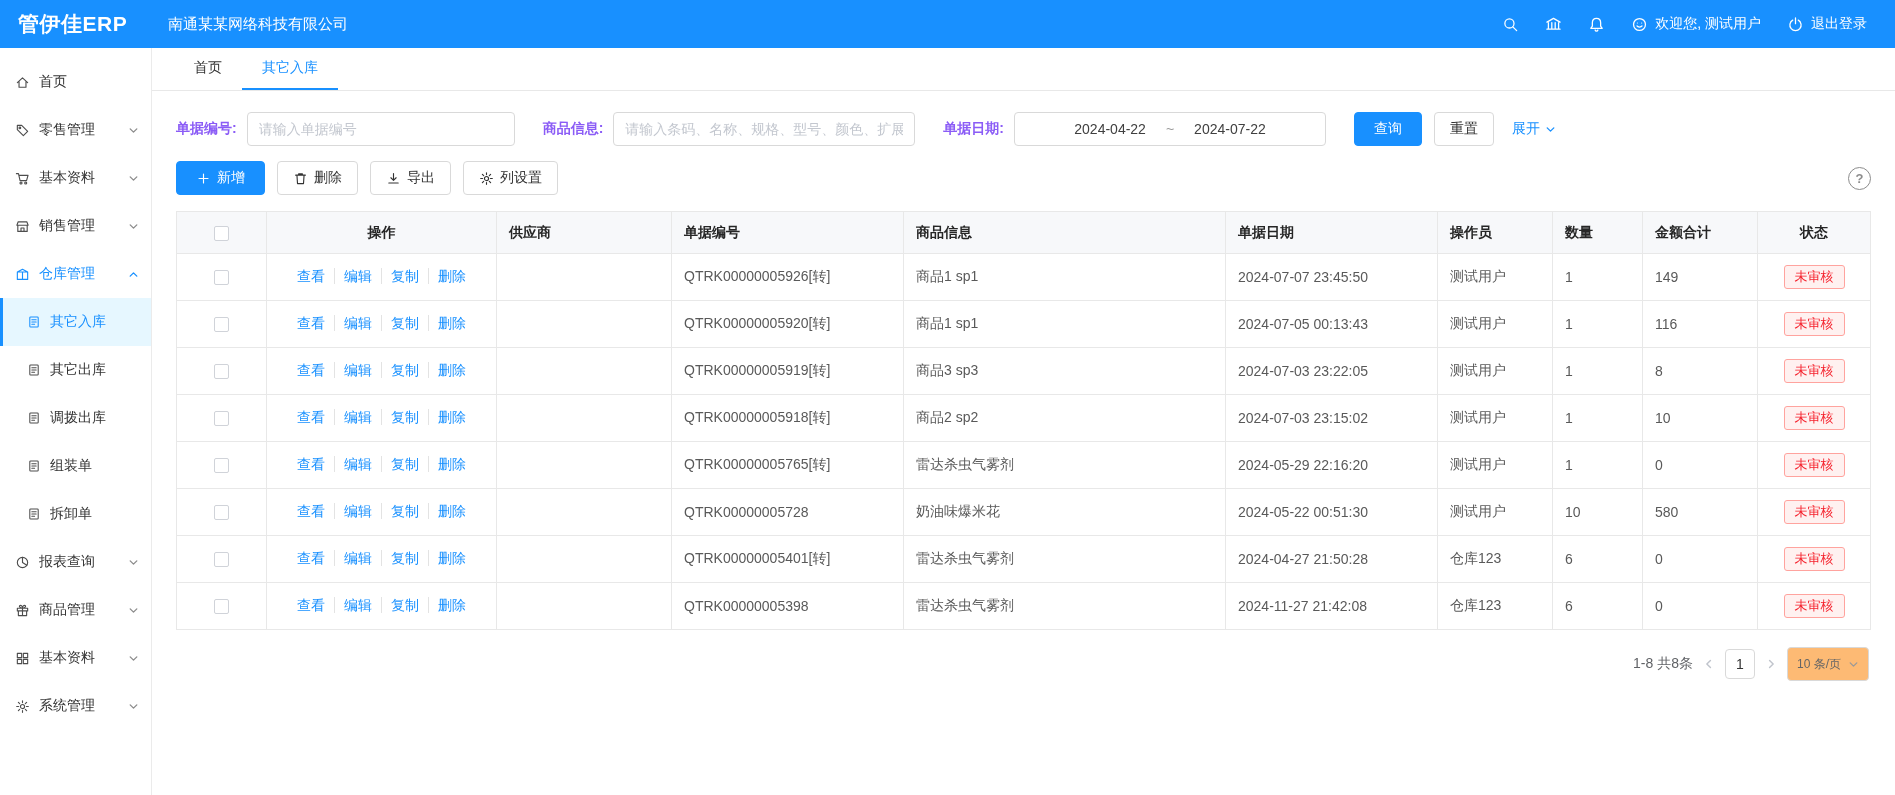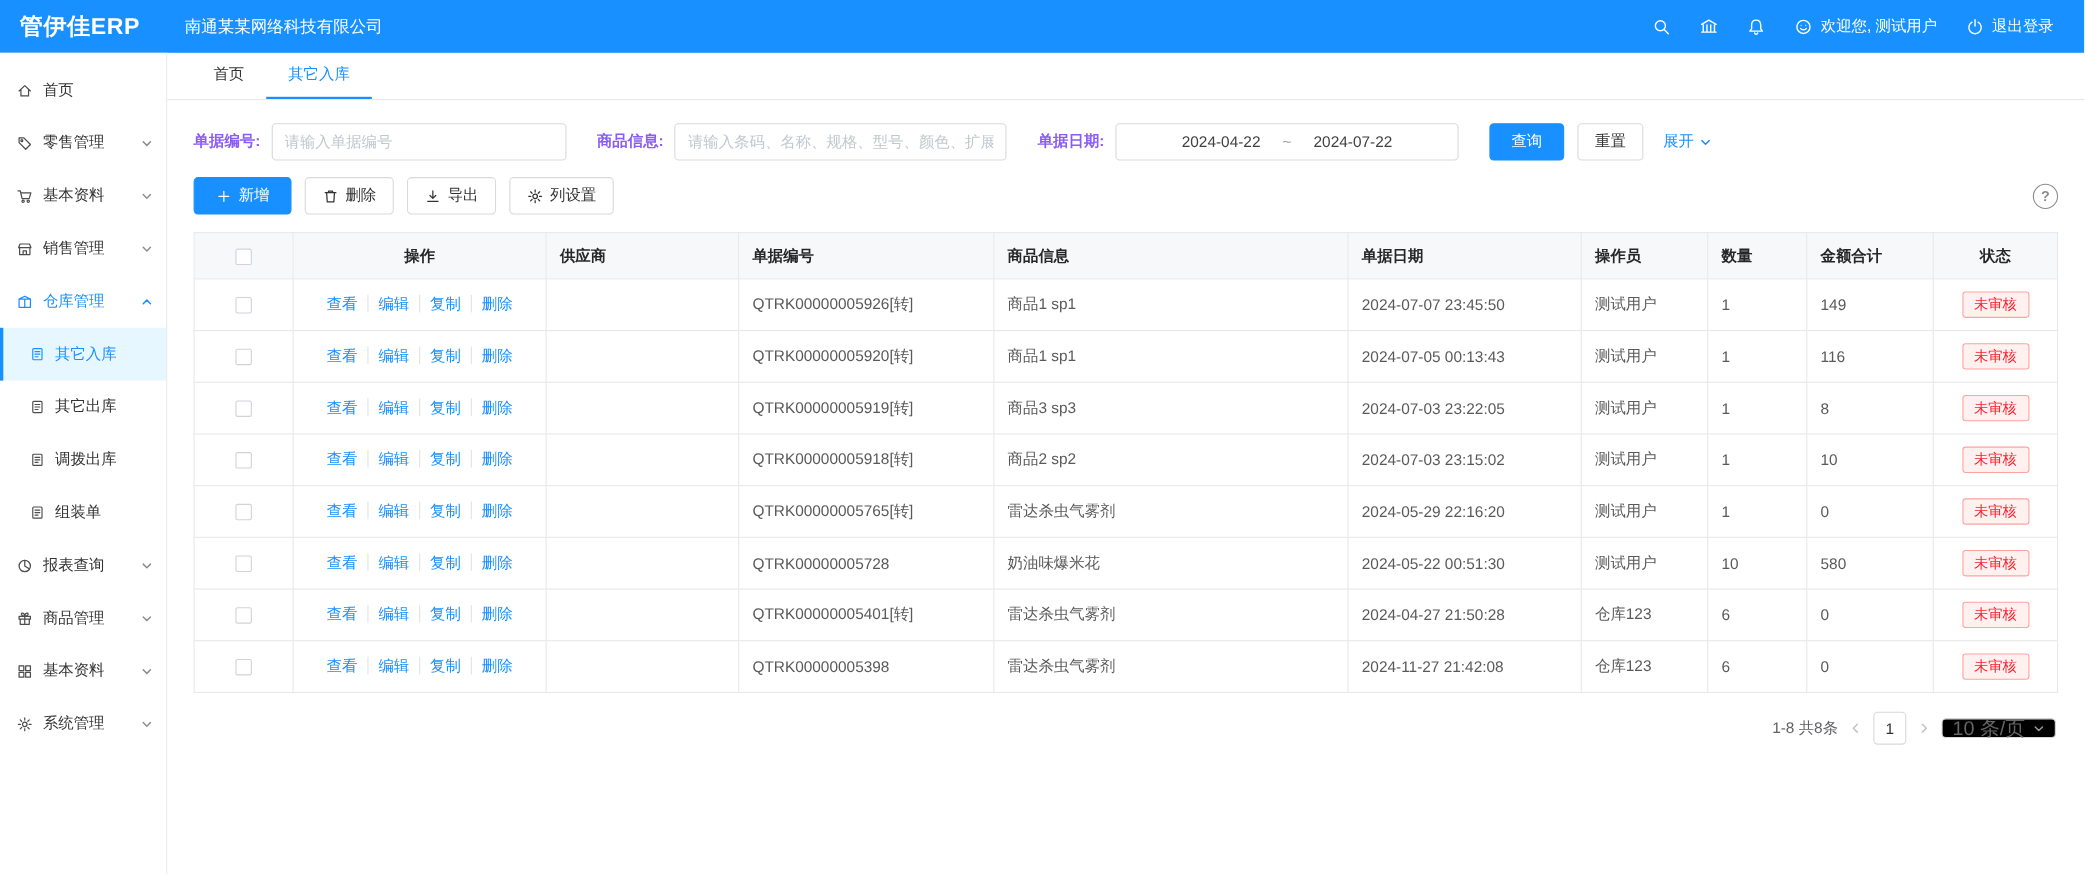--- a/index.html
+++ b/index.html
@@ -73,21 +73,21 @@
   .cb{appearance:none;-webkit-appearance:none;width:15px;height:15px;border:1px solid #d0d3d9;border-radius:2px;background:#fff;cursor:pointer;vertical-align:middle;margin:0;}
   .act{color:#1890ff;cursor:pointer;text-decoration:none;}
   .act + .act{border-left:1px solid #e3e3e3;padding-left:9px;margin-left:9px;}
   .badge{display:inline-block;padding:3px 10px;font-size:13px;color:#f5222d;background:#fff1f0;border:1px solid #ffa39e;border-radius:3px;line-height:1.3;}
 
   
   .pagination{display:flex;align-items:center;justify-content:flex-end;gap:10px;padding:17px 26px 0 24px;font-size:14px;color:#606266;flex:none;}
   .pg-arrow{color:#c0c4cc;display:flex;cursor:pointer;}
   .pg-arrow svg{width:12px;height:12px;}
   .pg-num{min-width:30px;height:30px;box-sizing:border-box;border:1px solid #d9d9d9;border-radius:4px;display:flex;align-items:center;justify-content:center;background:#fff;color:#333;cursor:pointer;}
-  .pg-size{height:18px;box-sizing:border-box;border:1px solid #d9d9d9;border-radius:4px;display:flex;align-items:center;gap:7px;padding:0 9px;background:#000000;color:#666;font-size:18px;cursor:pointer;}
+  .pg-size{height:34px;box-sizing:border-box;border:1px solid #d9d9d9;border-radius:4px;display:flex;align-items:center;gap:7px;padding:0 9px;background:#fdba74;color:#666;font-size:12px;cursor:pointer;}
   .pg-size .chev{display:flex;color:#999;}
 </style>
 </head>
 <body>
 
 <div class="app">
 
   <header class="topbar">
     <div class="logo">管伊佳ERP</div>
     <div class="company">南通某某网络科技有限公司</div>
@@ -225,20 +225,29 @@
         <span>调拨出库</span>
       </div>
       <div class="sub-item">
         <span class="micon">
             <svg class="i" viewBox="0 0 16 16">
               <rect x="3.2" y="2.2" width="9.6" height="11.6" rx="1"></rect>
               <path d="M5.5 5.4 h5 M5.5 8 h5 M5.5 10.6 h3.2"></path>
             </svg>
           </span>
         <span>组装单</span>
+      </div>
+      <div class="sub-item">
+        <span class="micon">
+            <svg class="i" viewBox="0 0 16 16">
+              <rect x="3.2" y="2.2" width="9.6" height="11.6" rx="1"></rect>
+              <path d="M5.5 5.4 h5 M5.5 8 h5 M5.5 10.6 h3.2"></path>
+            </svg>
+          </span>
+        <span>拆卸单</span>
       </div>
 
       <div class="side-item">
         <span class="micon">
             <svg class="i" viewBox="0 0 16 16">
               <circle cx="8" cy="8" r="5.5"></circle>
               <path d="M8 8 V2.5 M8 8 l4.6 3"></path>
             </svg>
           </span>
         <span>报表查询</span>

